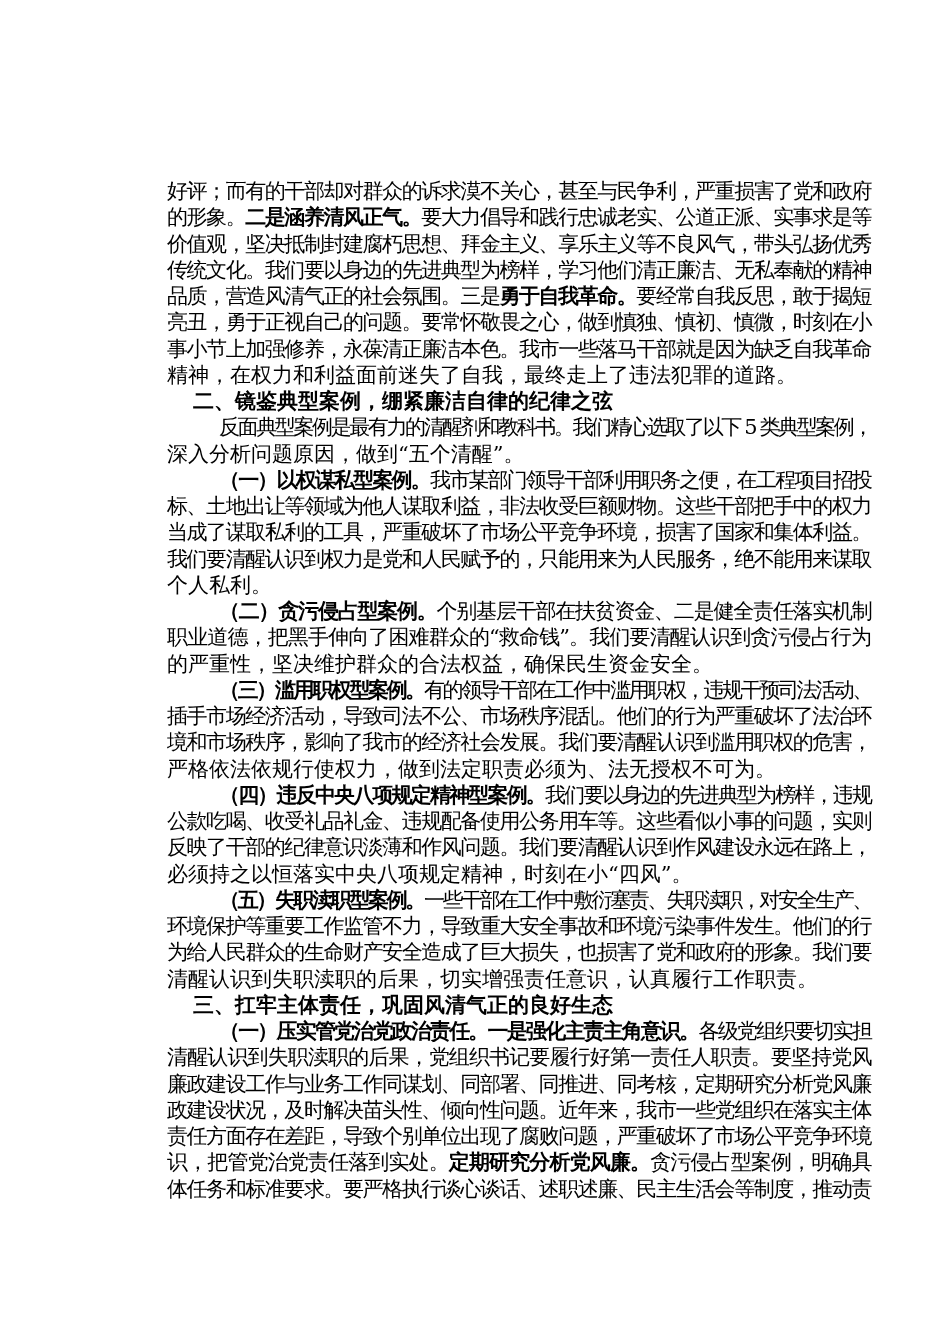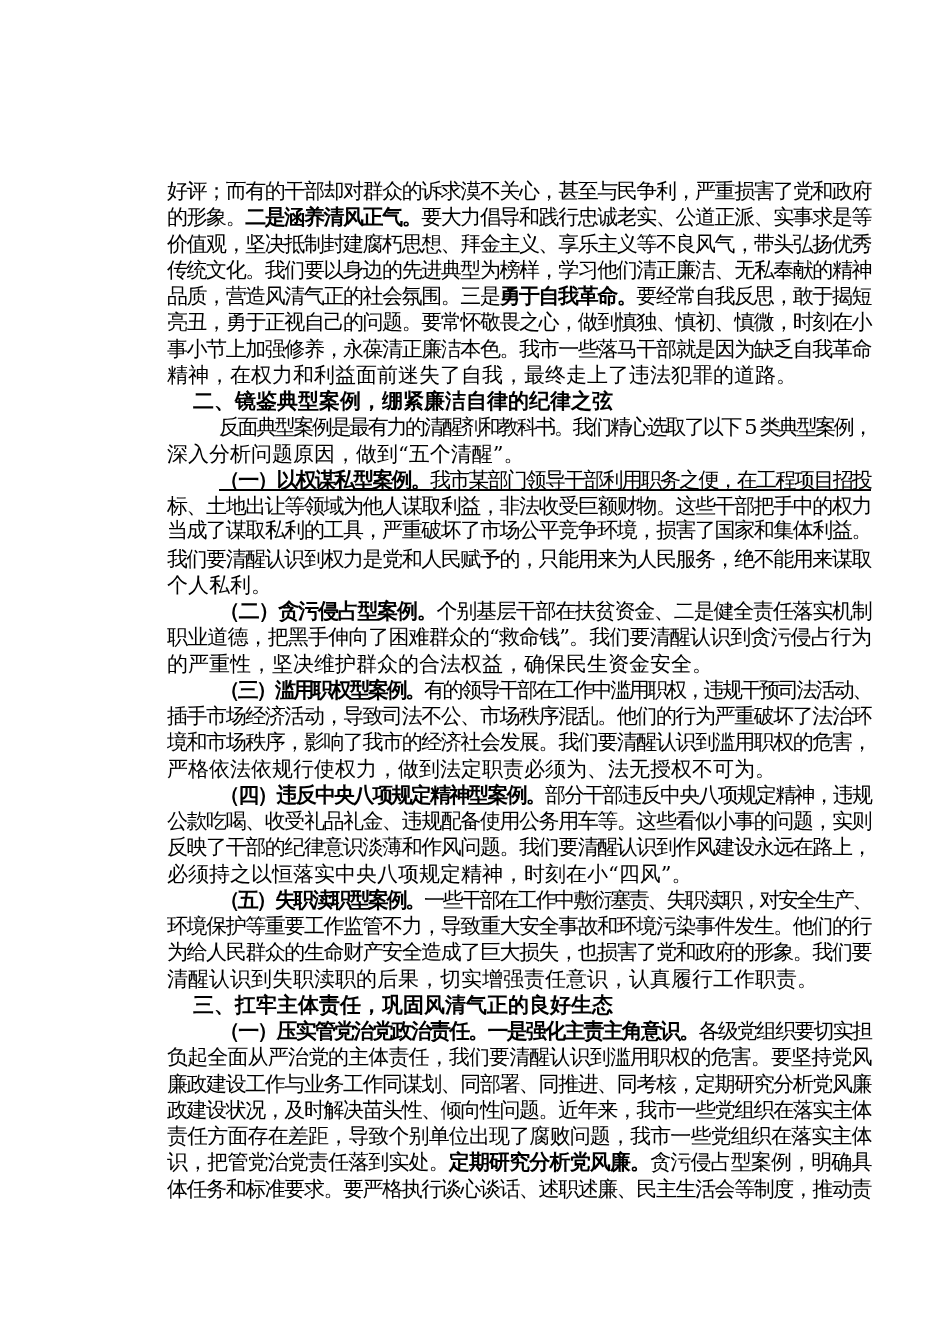--- a/index.html
+++ b/index.html
@@ -59,41 +59,41 @@
     <div class="line" style="letter-spacing: -1.486px;"><span class="seg">的形象。</span><span class="seg b">二是涵养清风正气。</span><span class="seg">要大力倡导和践行忠诚老实、公道正派、实事求是等</span></div>
     <div class="line" style="letter-spacing: -1.486px;"><span class="seg">价值观，坚决抵制封建腐朽思想、拜金主义、享乐主义等不良风气，带头弘扬优秀</span></div>
     <div class="line" style="letter-spacing: -1.486px;"><span class="seg">传统文化。我们要以身边的先进典型为榜样，学习他们清正廉洁、无私奉献的精神</span></div>
     <div class="line" style="letter-spacing: -1.486px;"><span class="seg">品质，营造风清气正的社会氛围。三是</span><span class="seg b">勇于自我革命。</span><span class="seg">要经常自我反思，敢于揭短</span></div>
     <div class="line" style="letter-spacing: -1.486px;"><span class="seg">亮丑，勇于正视自己的问题。要常怀敬畏之心，做到慎独、慎初、慎微，时刻在小</span></div>
     <div class="line" style="letter-spacing: -1.486px;"><span class="seg">事小节上加强修养，永葆清正廉洁本色。我市一些落马干部就是因为缺乏自我革命</span></div>
     <div class="line last"><span class="seg">精神，在权力和利益面前迷失了自我，最终走上了违法犯罪的道路。</span></div>
     <div class="line heading"><span class="seg b">二、镜鉴典型案例，绷紧廉洁自律的纪律之弦</span></div>
     <div class="line indent" style="letter-spacing: -2.464px;"><span class="seg">反面典型案例是最有力的清醒剂和教科书。我们精心选取了以下 5 类典型案例，</span></div>
     <div class="line last"><span class="seg">深入分析问题原因，做到“五个清醒”。</span></div>
-    <div class="line indent" style="letter-spacing: -1.879px; text-decoration: underline;"><span class="seg b">（一）以权谋私型案例。</span><span class="seg">我市某部门领导干部利用职务之便，在工程项目招投</span></div>
+    <div class="line indent" style="letter-spacing: -1.879px;"><span class="seg b">（一）以权谋私型案例。</span><span class="seg">我市某部门领导干部利用职务之便，在工程项目招投</span></div>
     <div class="line" style="letter-spacing: -1.486px;"><span class="seg">标、土地出让等领域为他人谋取利益，非法收受巨额财物。这些干部把手中的权力</span></div>
-    <div class="line" style="letter-spacing: -1.486px; font-family: Liberation Mono, monospace;"><span class="seg">当成了谋取私利的工具，严重破坏了市场公平竞争环境，损害了国家和集体利益。</span></div>
+    <div class="line" style="letter-spacing: -1.486px;"><span class="seg">当成了谋取私利的工具，严重破坏了市场公平竞争环境，损害了国家和集体利益。</span></div>
     <div class="line" style="letter-spacing: -1.486px;"><span class="seg">我们要清醒认识到权力是党和人民赋予的，只能用来为人民服务，绝不能用来谋取</span></div>
     <div class="line last"><span class="seg">个人私利。</span></div>
     <div class="line indent" style="letter-spacing: -1.879px;"><span class="seg b">（二）贪污侵占型案例。</span><span class="seg">个别基层干部在扶贫资金、二是健全责任落实机制</span></div>
     <div class="line" style="letter-spacing: -0.9px;"><span class="seg">职业道德，把黑手伸向了困难群众的“救命钱”。我们要清醒认识到贪污侵占行为</span></div>
     <div class="line last"><span class="seg">的严重性，坚决维护群众的合法权益，确保民生资金安全。</span></div>
     <div class="line indent" style="letter-spacing: -2.441px;"><span class="seg b">（三）滥用职权型案例。</span><span class="seg">有的领导干部在工作中滥用职权，违规干预司法活动、</span></div>
     <div class="line" style="letter-spacing: -1.486px;"><span class="seg">插手市场经济活动，导致司法不公、市场秩序混乱。他们的行为严重破坏了法治环</span></div>
     <div class="line" style="letter-spacing: -1.486px;"><span class="seg">境和市场秩序，影响了我市的经济社会发展。我们要清醒认识到滥用职权的危害，</span></div>
     <div class="line last"><span class="seg">严格依法依规行使权力，做到法定职责必须为、法无授权不可为。</span></div>
-    <div class="line indent" style="letter-spacing: -1.879px;"><span class="seg b">（四）违反中央八项规定精神型案例。</span><span class="seg">部分干部违反中央八项规定精神，违规</span></div>
+    <div class="line indent" style="letter-spacing: -1.879px;"><span class="seg b">（四）违反中央八项规定精神型案例。</span><span class="seg">我们要以身边的先进典型为榜样，违规</span></div>
     <div class="line" style="letter-spacing: -1.486px;"><span class="seg">公款吃喝、收受礼品礼金、违规配备使用公务用车等。这些看似小事的问题，实则</span></div>
     <div class="line" style="letter-spacing: -1.486px;"><span class="seg">反映了干部的纪律意识淡薄和作风问题。我们要清醒认识到作风建设永远在路上，</span></div>
     <div class="line last"><span class="seg">必须持之以恒落实中央八项规定精神，时刻在小“四风”。</span></div>
     <div class="line indent" style="letter-spacing: -2.441px;"><span class="seg b">（五）失职渎职型案例。</span><span class="seg">一些干部在工作中敷衍塞责、失职渎职，对安全生产、</span></div>
     <div class="line" style="letter-spacing: -1.486px;"><span class="seg">环境保护等重要工作监管不力，导致重大安全事故和环境污染事件发生。他们的行</span></div>
     <div class="line" style="letter-spacing: -1.486px;"><span class="seg">为给人民群众的生命财产安全造成了巨大损失，也损害了党和政府的形象。我们要</span></div>
     <div class="line last"><span class="seg">清醒认识到失职渎职的后果，切实增强责任意识，认真履行工作职责。</span></div>
     <div class="line heading"><span class="seg b">三、扛牢主体责任，巩固风清气正的良好生态</span></div>
     <div class="line indent" style="letter-spacing: -1.879px;"><span class="seg b">（一）压实管党治党政治责任。一是强化主责主角意识。</span><span class="seg">各级党组织要切实担</span></div>
-    <div class="line" style="letter-spacing: -1.486px;"><span class="seg">负起全面从严治党的主体责任，我们要清醒认识到滥用职权的危害。要坚持党风</span></div>
+    <div class="line" style="letter-spacing: -1.486px;"><span class="seg">清醒认识到失职渎职的后果，党组织书记要履行好第一责任人职责。要坚持党风</span></div>
     <div class="line" style="letter-spacing: -1.486px;"><span class="seg">廉政建设工作与业务工作同谋划、同部署、同推进、同考核，定期研究分析党风廉</span></div>
     <div class="line" style="letter-spacing: -1.486px;"><span class="seg">政建设状况，及时解决苗头性、倾向性问题。近年来，我市一些党组织在落实主体</span></div>
-    <div class="line" style="letter-spacing: -1.486px;"><span class="seg">责任方面存在差距，导致个别单位出现了腐败问题，我市一些党组织在落实主体</span></div>
+    <div class="line" style="letter-spacing: -1.486px;"><span class="seg">责任方面存在差距，导致个别单位出现了腐败问题，严重破坏了市场公平竞争环境</span></div>
     <div class="line" style="letter-spacing: -1.486px;"><span class="seg">识，把管党治党责任落到实处。</span><span class="seg b">定期研究分析党风廉。</span><span class="seg">贪污侵占型案例，明确具</span></div>
     <div class="line" style="letter-spacing: -1.486px;"><span class="seg">体任务和标准要求。要严格执行谈心谈话、述职述廉、民主生活会等制度，推动责</span></div>
   </div>
 
 </body></html>

